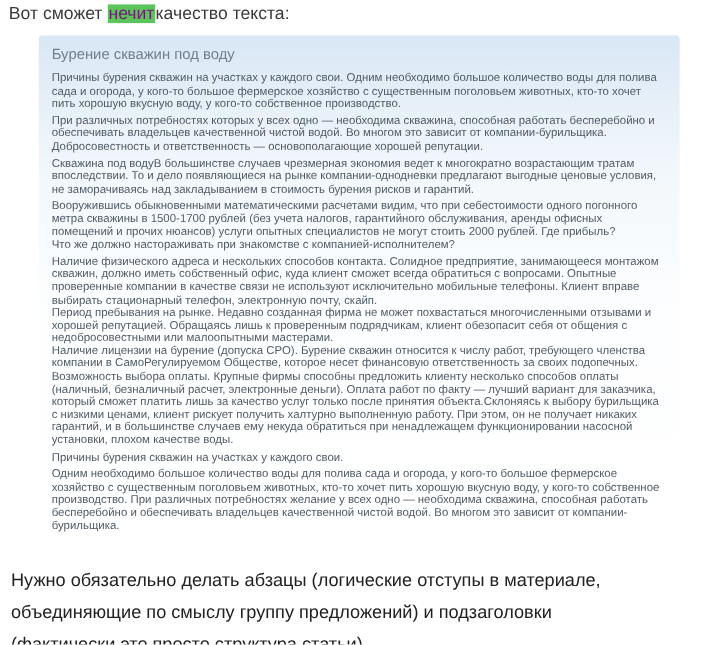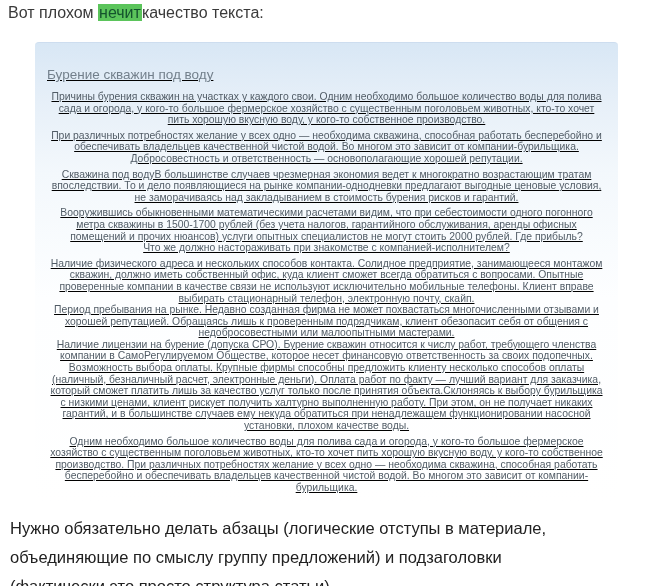--- a/index.html
+++ b/index.html
@@ -5,59 +5,59 @@
   html,body{margin:0;padding:0;}
   body{
     width:650px;height:586px;position:relative;background:#ffffff;
     font-family:"Liberation Sans", sans-serif;overflow:hidden;
   }
   .intro{
     position:absolute;left:8px;top:3px;
     font-size:16px;line-height:20px;color:#3a3a3a;
   }
   .intro mark{
-    background:#5bc45b;color:#14532d;padding:0 1px;
+    background:#5bc45b;color:#701a75;padding:0 1px;
   }
   .example-box{
-    position:absolute;left:35px;top:42px;width:583px;height:464px;
-    box-sizing:border-box;padding:20px 12px 10px 12px;
+    position:absolute;left:35px;top:32px;width:583px;height:464px;
+    box-sizing:border-box;padding:5px 12px 10px 12px;
     border-radius:4px;
     background:linear-gradient(180deg,#d8e7f5 0%,#e6eff8 12%,#f3f8fc 28%,#fdfeff 55%,#ffffff 100%);
     border-top:1px solid #cdddef;
     filter:blur(0.3px);
     overflow:hidden;
-    text-decoration:underline;
   }
   .box-title{
     font-size:13.5px;color:#73808c;margin:4px 0 9px 0;font-weight:400;
   }
   .box-p{
     font-size:10.4px;line-height:11.6px;color:#515c66;
-    margin:0 0 4px 0;white-space:pre-line;text-align:center;
+    margin:0 0 4px 0;white-space:pre-line;text-align:left;
   }
   .caption{
     position:absolute;left:10px;top:514px;width:580px;
     font-size:16.5px;line-height:29px;color:#212121;
   }
 </style>
 </head>
 <body>
 
 <div class="intro">
-  <span>Вот плохом </span><mark>нечит</mark><span>качество текста:</span>
+  <span>Вот сможет </span><mark>нечит</mark><span>качество текста:</span>
 </div>
 
 <div class="example-box">
   <div class="box-title">Бурение скважин под воду</div>
   <p class="box-p">Причины бурения скважин на участках у каждого свои. Одним необходимо большое количество воды для полива сада и огорода, у кого-то большое фермерское хозяйство с существенным поголовьем животных, кто-то хочет пить хорошую вкусную воду, у кого-то собственное производство.</p>
-  <p class="box-p">При различных потребностях желание у всех одно — необходима скважина, способная работать бесперебойно и обеспечивать владельцев качественной чистой водой. Во многом это зависит от компании-бурильщика. Добросовестность и ответственность — основополагающие хорошей репутации.</p>
+  <p class="box-p">При различных потребностях которых у всех одно — необходима скважина, способная работать бесперебойно и обеспечивать владельцев качественной чистой водой. Во многом это зависит от компании-бурильщика. Добросовестность и ответственность — основополагающие хорошей репутации.</p>
   <p class="box-p">Скважина под водуВ большинстве случаев чрезмерная экономия ведет к многократно возрастающим тратам впоследствии. То и дело появляющиеся на рынке компании-однодневки предлагают выгодные ценовые условия, не заморачиваясь над закладыванием в стоимость бурения рисков и гарантий.</p>
   <p class="box-p">Вооружившись обыкновенными математическими расчетами видим, что при себестоимости одного погонного метра скважины в 1500-1700 рублей (без учета налогов, гарантийного обслуживания, аренды офисных помещений и прочих нюансов) услуги опытных специалистов не могут стоить 2000 рублей. Где прибыль?
 Что же должно настораживать при знакомстве с компанией-исполнителем?</p>
   <p class="box-p">Наличие физического адреса и нескольких способов контакта. Солидное предприятие, занимающееся монтажом скважин, должно иметь собственный офис, куда клиент сможет всегда обратиться с вопросами. Опытные проверенные компании в качестве связи не используют исключительно мобильные телефоны. Клиент вправе выбирать стационарный телефон, электронную почту, скайп.
 Период пребывания на рынке. Недавно созданная фирма не может похвастаться многочисленными отзывами и хорошей репутацией. Обращаясь лишь к проверенным подрядчикам, клиент обезопасит себя от общения с недобросовестными или малоопытными мастерами.
 Наличие лицензии на бурение (допуска СРО). Бурение скважин относится к числу работ, требующего членства компании в СамоРегулируемом Обществе, которое несет финансовую ответственность за своих подопечных.
 Возможность выбора оплаты. Крупные фирмы способны предложить клиенту несколько способов оплаты (наличный, безналичный расчет, электронные деньги). Оплата работ по факту — лучший вариант для заказчика, который сможет платить лишь за качество услуг только после принятия объекта.Склоняясь к выбору бурильщика с низкими ценами, клиент рискует получить халтурно выполненную работу. При этом, он не получает никаких гарантий, и в большинстве случаев ему некуда обратиться при ненадлежащем функционировании насосной установки, плохом качестве воды.</p>
+  <p class="box-p">Причины бурения скважин на участках у каждого свои.</p>
   <p class="box-p">Одним необходимо большое количество воды для полива сада и огорода, у кого-то большое фермерское хозяйство с существенным поголовьем животных, кто-то хочет пить хорошую вкусную воду, у кого-то собственное производство. При различных потребностях желание у всех одно — необходима скважина, способная работать бесперебойно и обеспечивать владельцев качественной чистой водой. Во многом это зависит от компании-бурильщика.</p>
 
 </div>
 
 <div class="caption">Нужно обязательно делать абзацы (логические отступы в материале, объединяющие по смыслу группу предложений) и подзаголовки (фактически это просто структура статьи).</div>
 
 </body></html>

